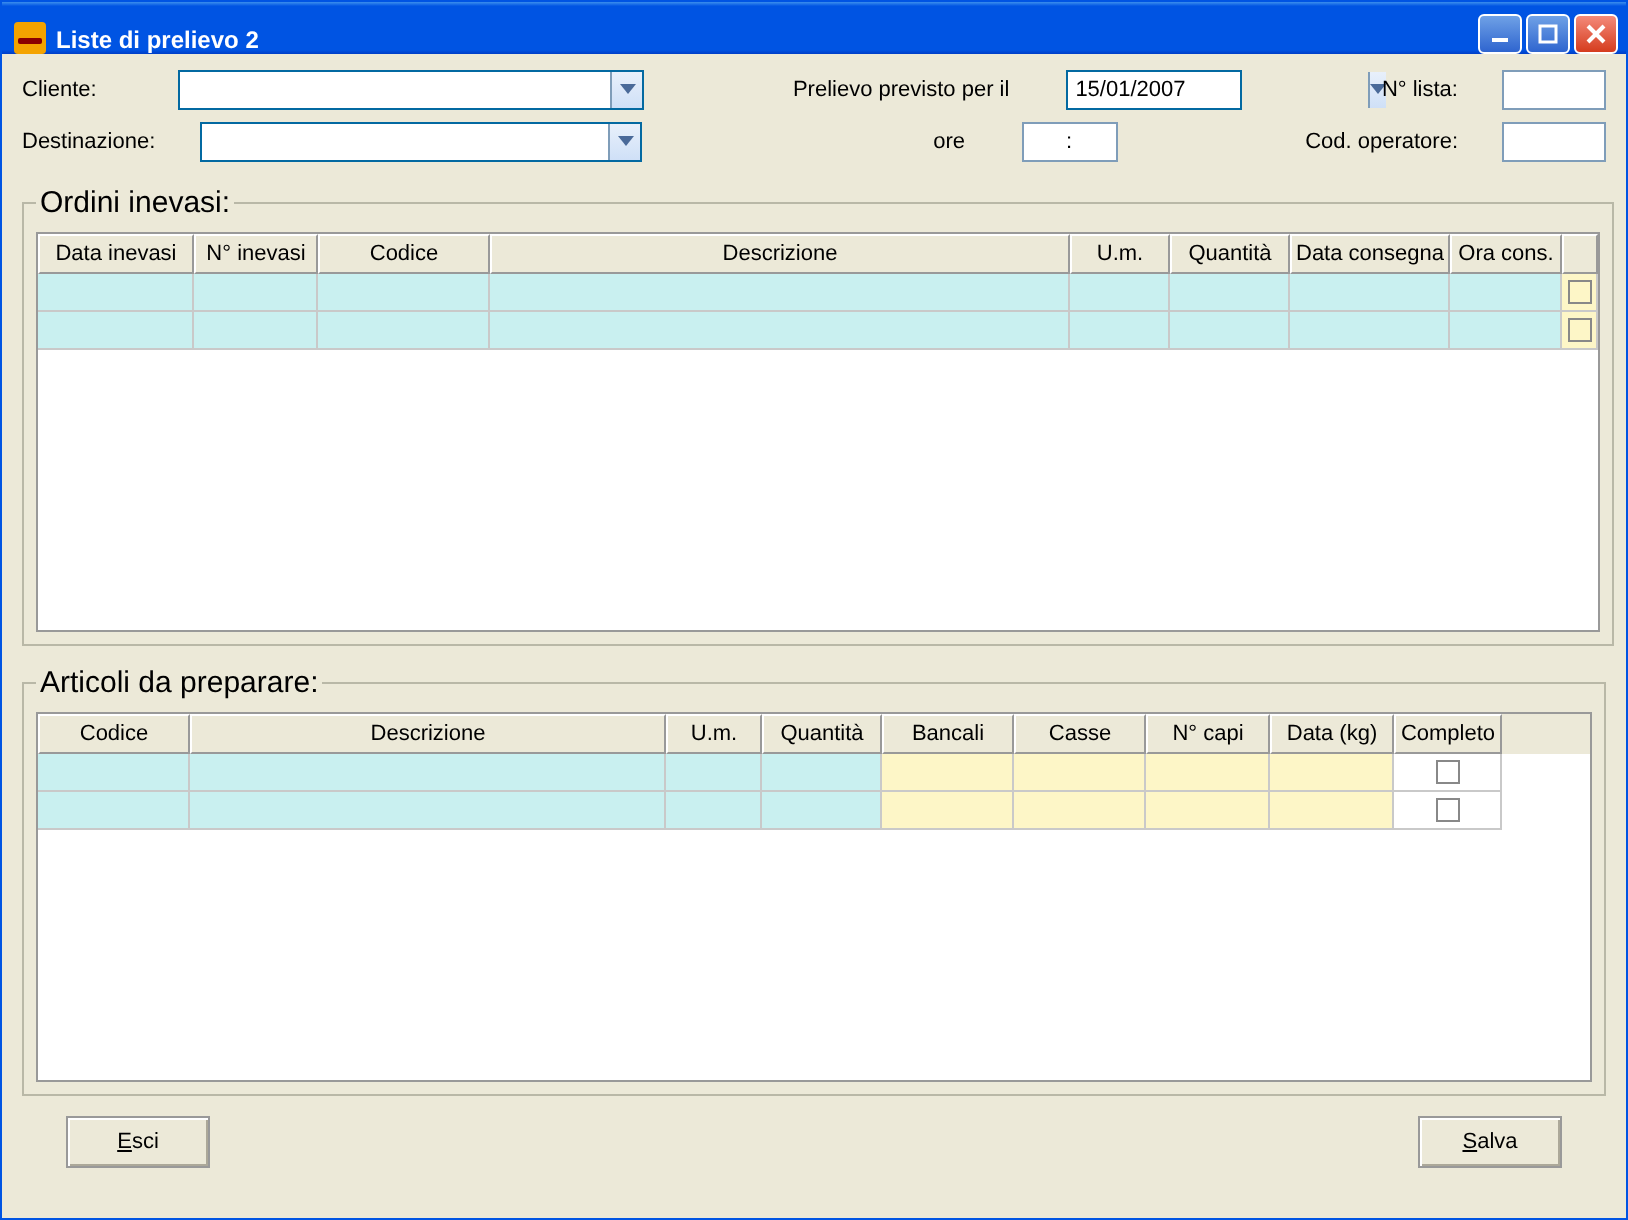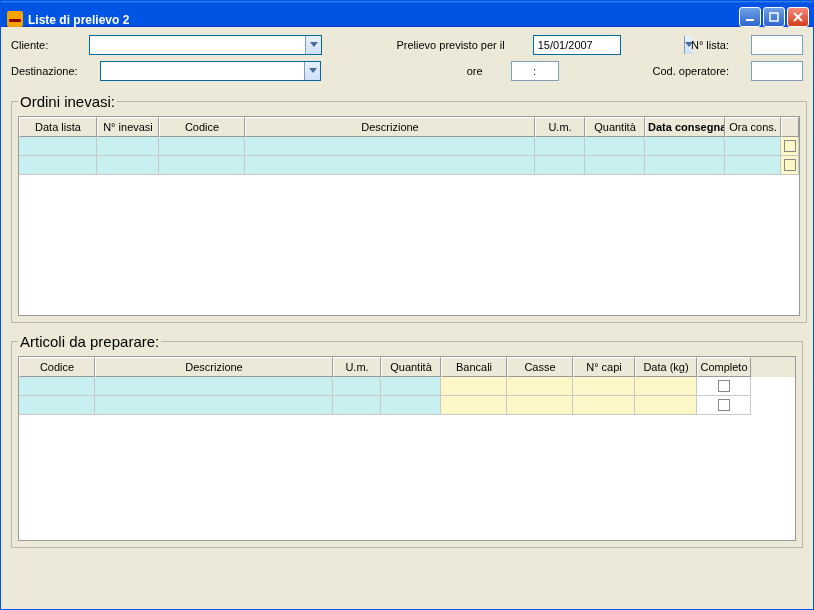--- a/index.html
+++ b/index.html
@@ -184,21 +184,21 @@
     box-shadow: inset 1px 1px 0 #fff, inset -1px -1px 0 #aca899;
     font-size: 11px;
     cursor: pointer;
     padding: 0 14px;
   }
   .btn u { text-decoration: underline; }
 
   
   .g1c0{width:78px;} .g1c1{width:62px;} .g1c2{width:86px;}
   .g1c3{width:290px;} .g1c4{width:50px;} .g1c5{width:60px;}
-  .g1c6{width:80px;font-weight:bold;} .g1c7{width:56px;} .g1c8{width:18px;}
+  .g1c6{width:80px;} .g1c7{width:56px;} .g1c8{width:18px;}
 
   
   .g2c0{width:76px;} .g2c1{width:238px;} .g2c2{width:48px;}
   .g2c3{width:60px;} .g2c4{width:66px;} .g2c5{width:66px;}
   .g2c6{width:62px;} .g2c7{width:62px;} .g2c8{width:54px;}
 </style>
 </head>
 <body>
 
 <div class="window">
@@ -268,21 +268,21 @@
       <input class="textbox" style="width: 48px; text-align: center; margin-left: 6px;" value=":">
       <span style="flex:0 0 50px;"></span>
       <span class="label" style="width:78px; text-align:right;">Cod. operatore:</span>
       <input class="textbox" style="width: 52px;" value="">
     </div>
 
     <fieldset style="flex:0 0 auto;">
       <legend>Ordini inevasi:</legend>
       <div class="grid">
         <div class="grid-header">
-          <div class="hcell g1c0">Data lista</div>
+          <div class="hcell g1c0">Data inevasi</div>
           <div class="hcell g1c1">N° inevasi</div>
           <div class="hcell g1c2">Codice</div>
           <div class="hcell g1c3">Descrizione</div>
           <div class="hcell g1c4">U.m.</div>
           <div class="hcell g1c5">Quantità</div>
           <div class="hcell g1c6">Data consegna</div>
           <div class="hcell g1c7">Ora cons.</div>
           <div class="hcell g1c8"></div>
         </div>
         <div class="grid-body">
@@ -356,15 +356,19 @@
               <div class="gcell g-yellow g2c7"></div>
             <div class="gcell g-white g2c8">
                 <div class="chk"></div>
               </div>
           </div>
         </div>
         <div class="grid-scroll-area2"></div>
       </div>
     </fieldset>
 
+    <div class="footer">
+      <button class="btn"><u>E</u><span>sci</span></button>
+      <button class="btn"><u>S</u><span>alva</span></button>
+    </div>
 
   </div>
 </div>
 
 </body></html>

